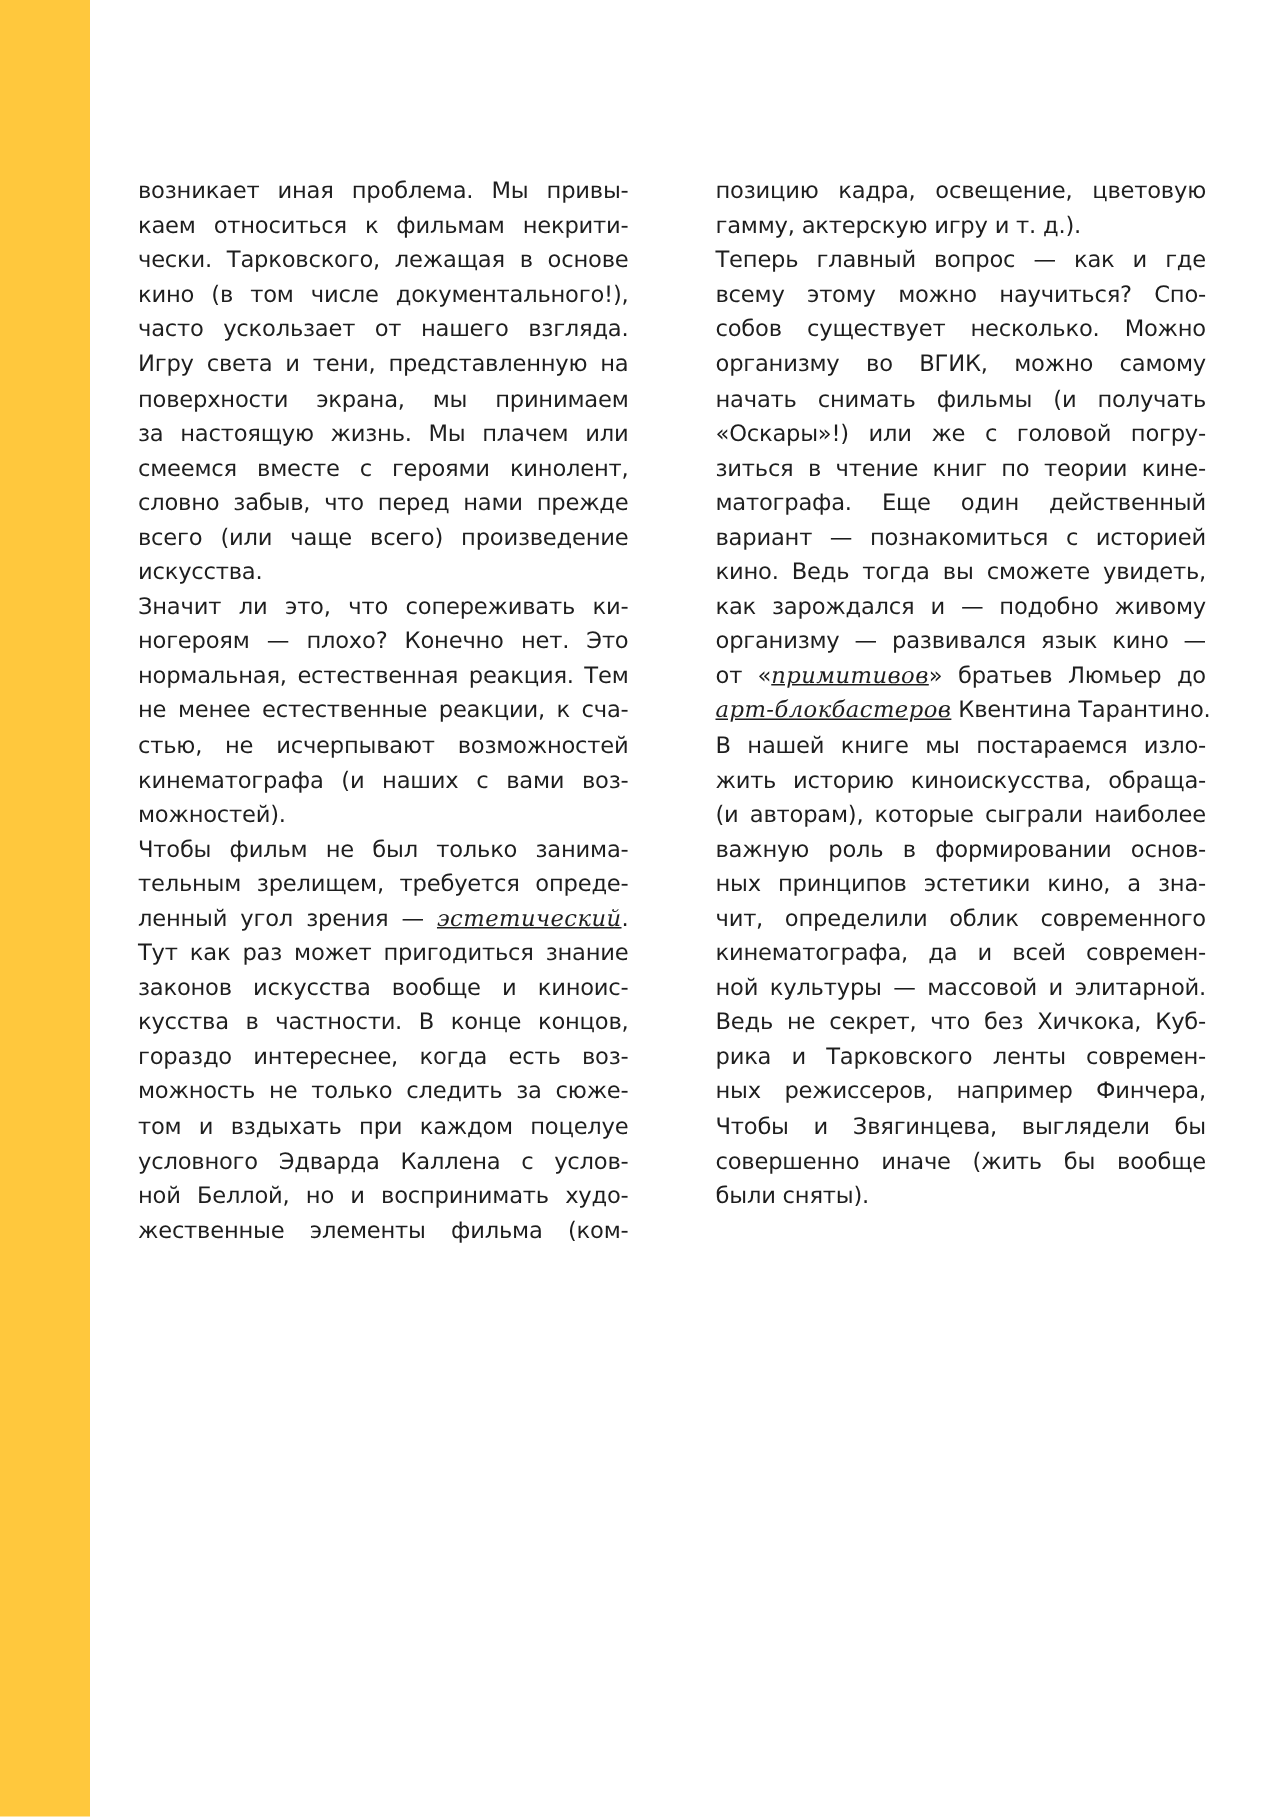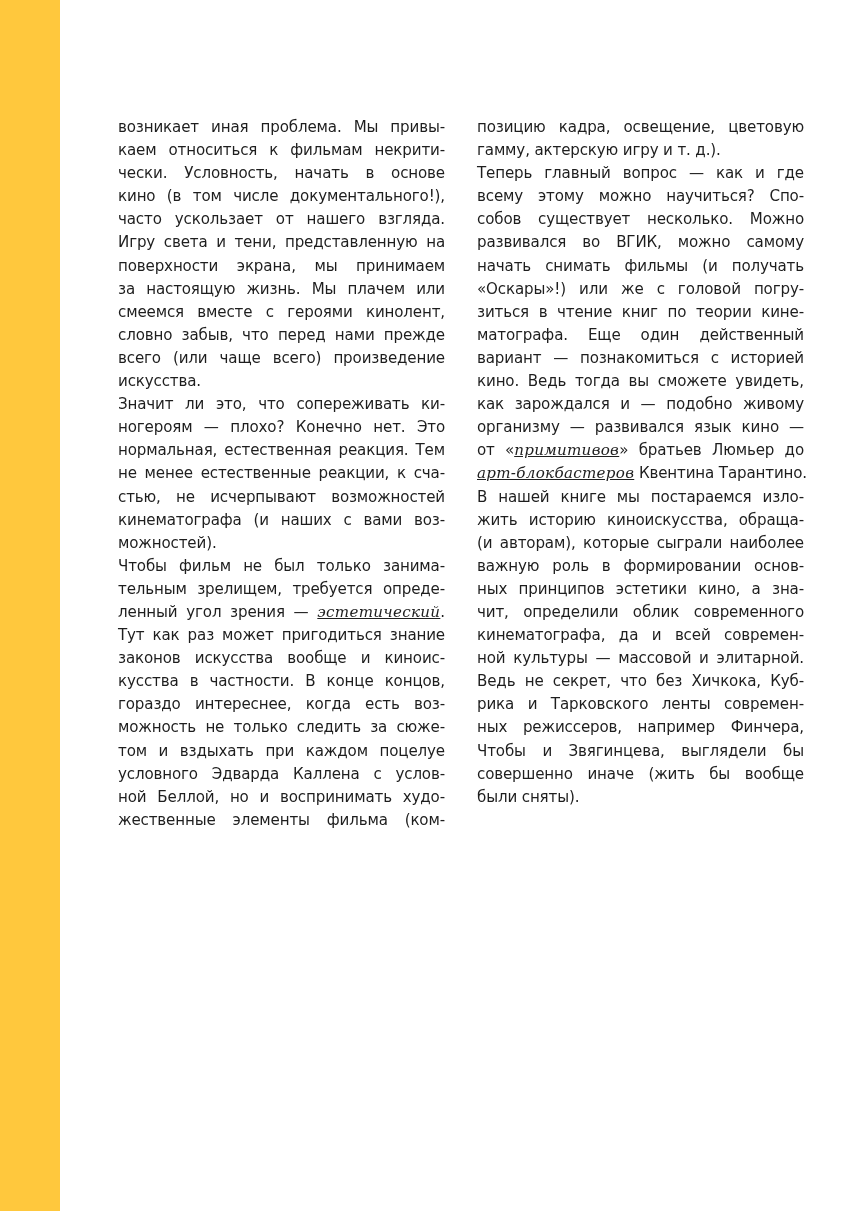--- a/index.html
+++ b/index.html
@@ -10,42 +10,42 @@
   .side-bar {
     position: absolute; left: 0; top: 0; width: 60px; height: 1211px;
     background: #FFC83D;
   }
   .column {
     position: absolute; top: 116px; width: 327px;
     font-family: "DejaVu Sans", sans-serif;
     font-size: 15.1px; line-height: 23.1px; color: #1e1e1e;
     letter-spacing: -0.15px;
   }
-  .col-left { left: 118px; }
+  .col-left { left: 92px; }
   .col-right { left: 477px; }
   .line {
     display: block; white-space: nowrap; text-align: justify;
     text-align-last: justify; height: 23.1px;
   }
   .line.last { text-align-last: left; }
   .em {
     font-family: "DejaVu Serif", serif; font-style: italic;
     letter-spacing: 0.3px;
     text-decoration: underline;
   }
 </style>
 </head>
 <body>
 
 <div class="side-bar"></div>
 
 <div class="column col-left" id="col-left">
     <span class="line">возникает иная проблема. Мы привы-</span>
     <span class="line">каем относиться к фильмам некрити-</span>
-    <span class="line">чески. Условность, начать в основе</span>
+    <span class="line">чески. Тарковского, лежащая в основе</span>
     <span class="line">кино (в том числе документального!),</span>
     <span class="line">часто ускользает от нашего взгляда.</span>
     <span class="line">Игру света и тени, представленную на</span>
     <span class="line">поверхности экрана, мы принимаем</span>
     <span class="line">за настоящую жизнь. Мы плачем или</span>
     <span class="line">смеемся вместе с героями кинолент,</span>
     <span class="line">словно забыв, что перед нами прежде</span>
     <span class="line">всего (или чаще всего) произведение</span>
     <span class="line last">искусства.</span>
     <span class="line">Значит ли это, что сопереживать ки-</span>
@@ -67,21 +67,21 @@
     <span class="line">условного Эдварда Каллена с услов-</span>
     <span class="line">ной Беллой, но и воспринимать худо-</span>
     <span class="line">жественные элементы фильма (ком-</span>
   </div>
 <div class="column col-right" id="col-right">
     <span class="line">позицию кадра, освещение, цветовую</span>
     <span class="line last">гамму, актерскую игру и т. д.).</span>
     <span class="line">Теперь главный вопрос — как и где</span>
     <span class="line">всему этому можно научиться? Спо-</span>
     <span class="line">собов существует несколько. Можно</span>
-    <span class="line">развивался во ВГИК, можно самому</span>
+    <span class="line">организму во ВГИК, можно самому</span>
     <span class="line">начать снимать фильмы (и получать</span>
     <span class="line">«Оскары»!) или же с головой погру-</span>
     <span class="line">зиться в чтение книг по теории кине-</span>
     <span class="line">матографа. Еще один действенный</span>
     <span class="line">вариант — познакомиться с историей</span>
     <span class="line">кино. Ведь тогда вы сможете увидеть,</span>
     <span class="line">как зарождался и — подобно живому</span>
     <span class="line">организму — развивался язык кино —</span>
     <span class="line"><span>от «</span><span class="em">примитивов</span><span>» братьев Люмьер до</span></span>
     <span class="line"><span></span><span class="em">арт-блокбастеров</span><span> Квентина Тарантино.</span></span>

